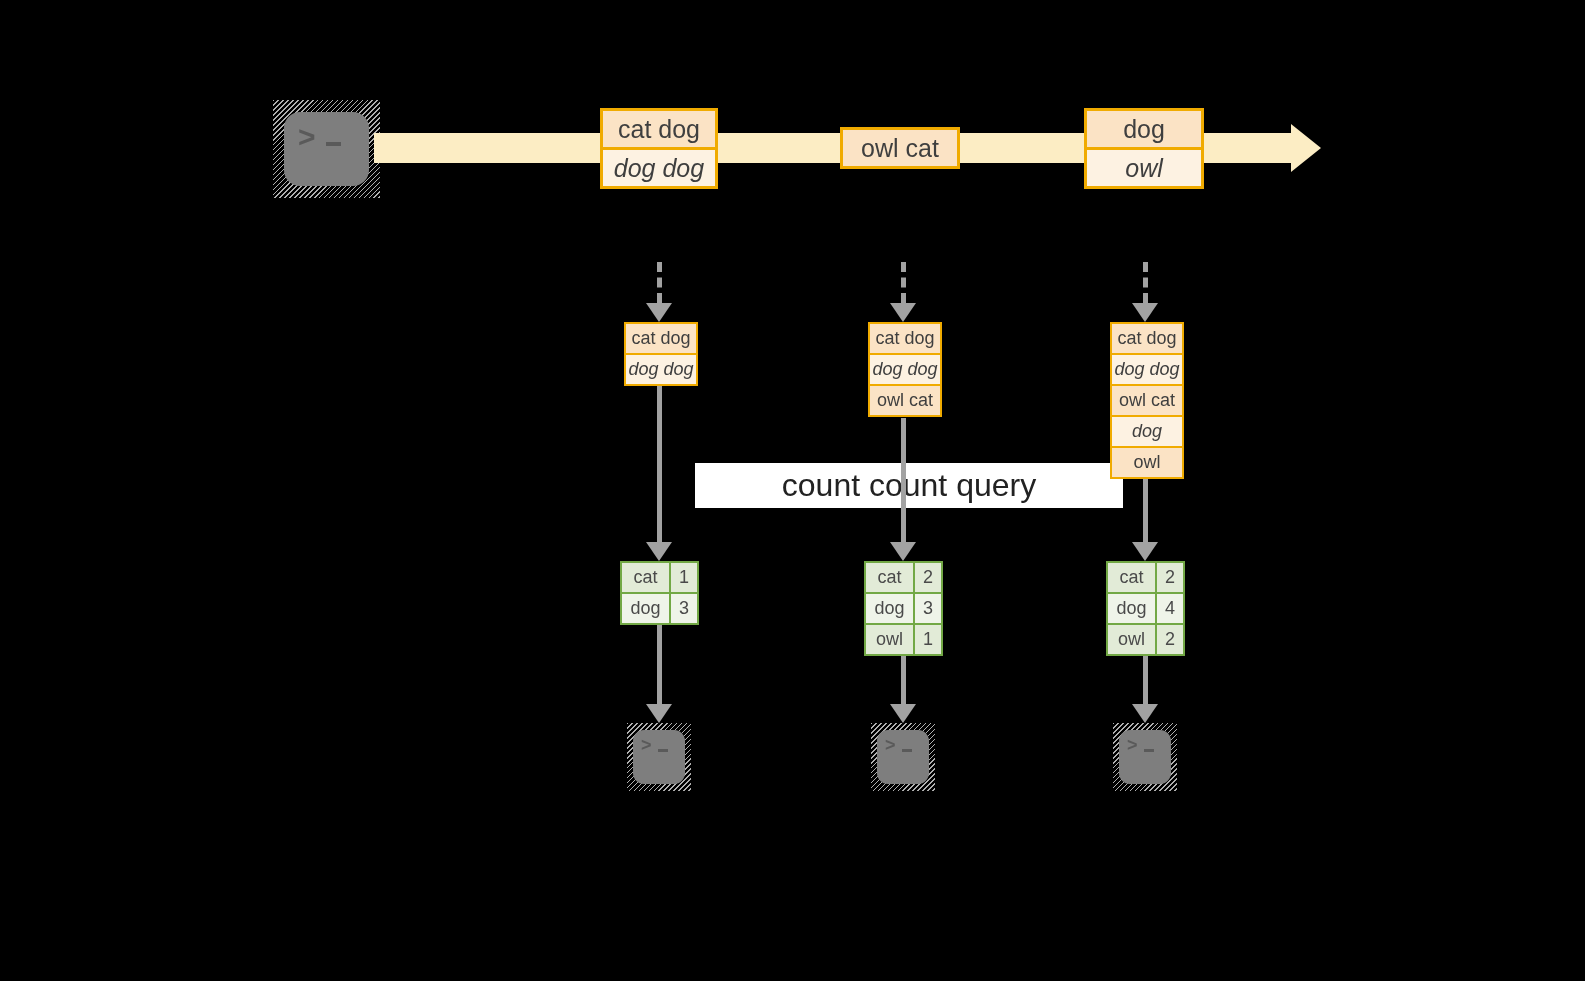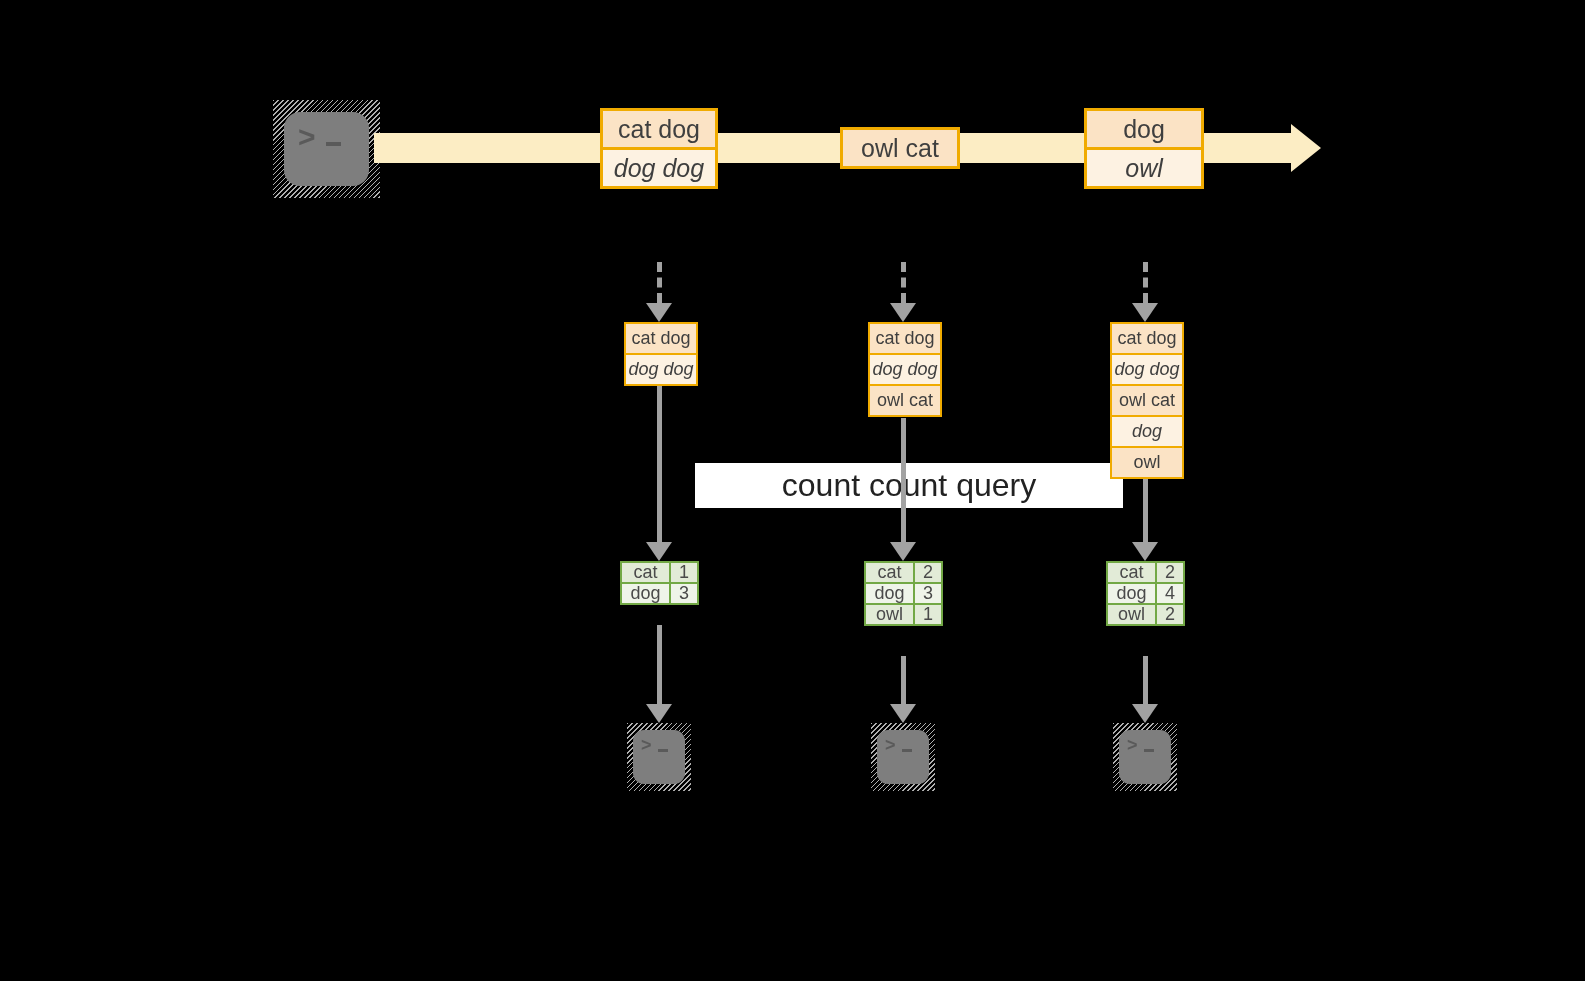--- a/index.html
+++ b/index.html
@@ -61,21 +61,21 @@
   .ebox .row{height:36px;font-size:25px;}
   .bbox{border-width:2px;gap:2px;}
   .bbox .row{height:29px;font-size:18px;}
 
   
   .gtable{
     position:absolute;display:grid;grid-template-columns:47px 26px;gap:2px;
     background:var(--green);border:2px solid var(--green);z-index:2;
   }
   .gtable .cell{
-    display:flex;align-items:center;justify-content:center;height:19px;
+    display:flex;align-items:center;justify-content:center;height:29px;
     font-size:18px;color:#4a4a4a;background:var(--gcell);
   }
   .gtable .cell.lt{background:var(--gcell-lt);}
 
   
   .varrow{
     position:absolute;display:flex;flex-direction:column;align-items:center;
     width:26px;margin-left:-13px;z-index:3;
   }
   .varrow .line{flex:1;width:5px;background:var(--arrow-gray);}

